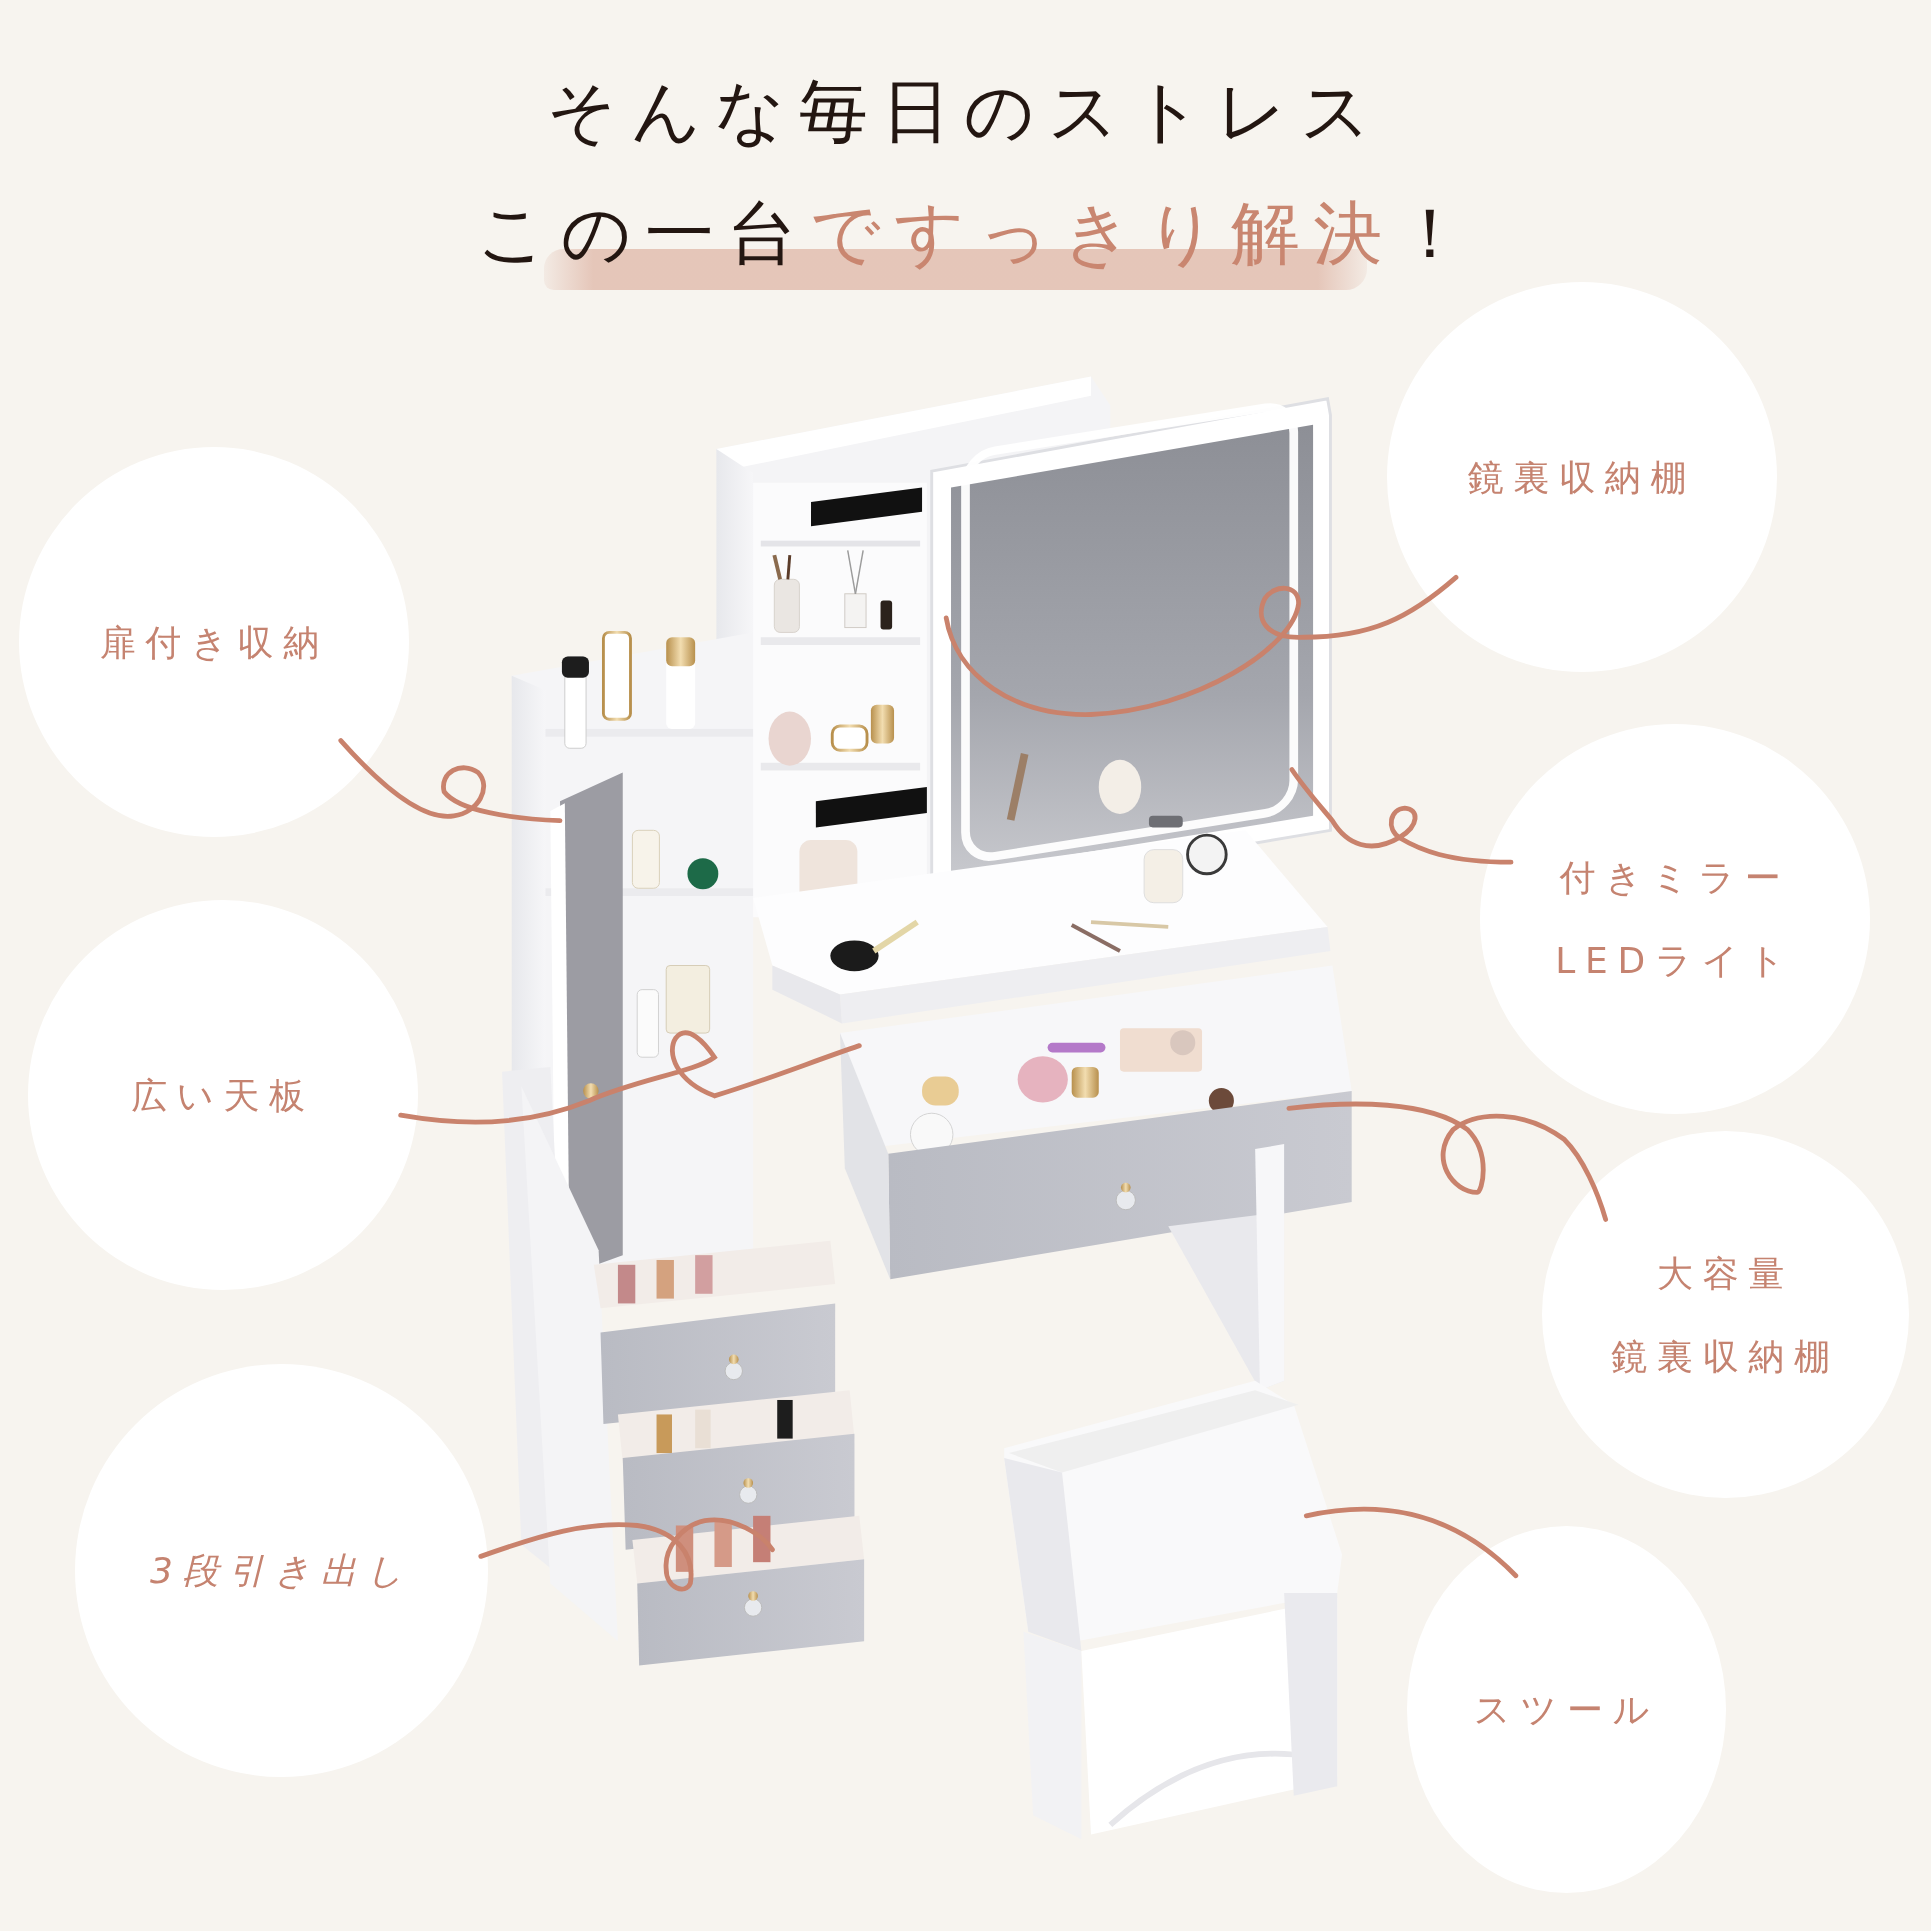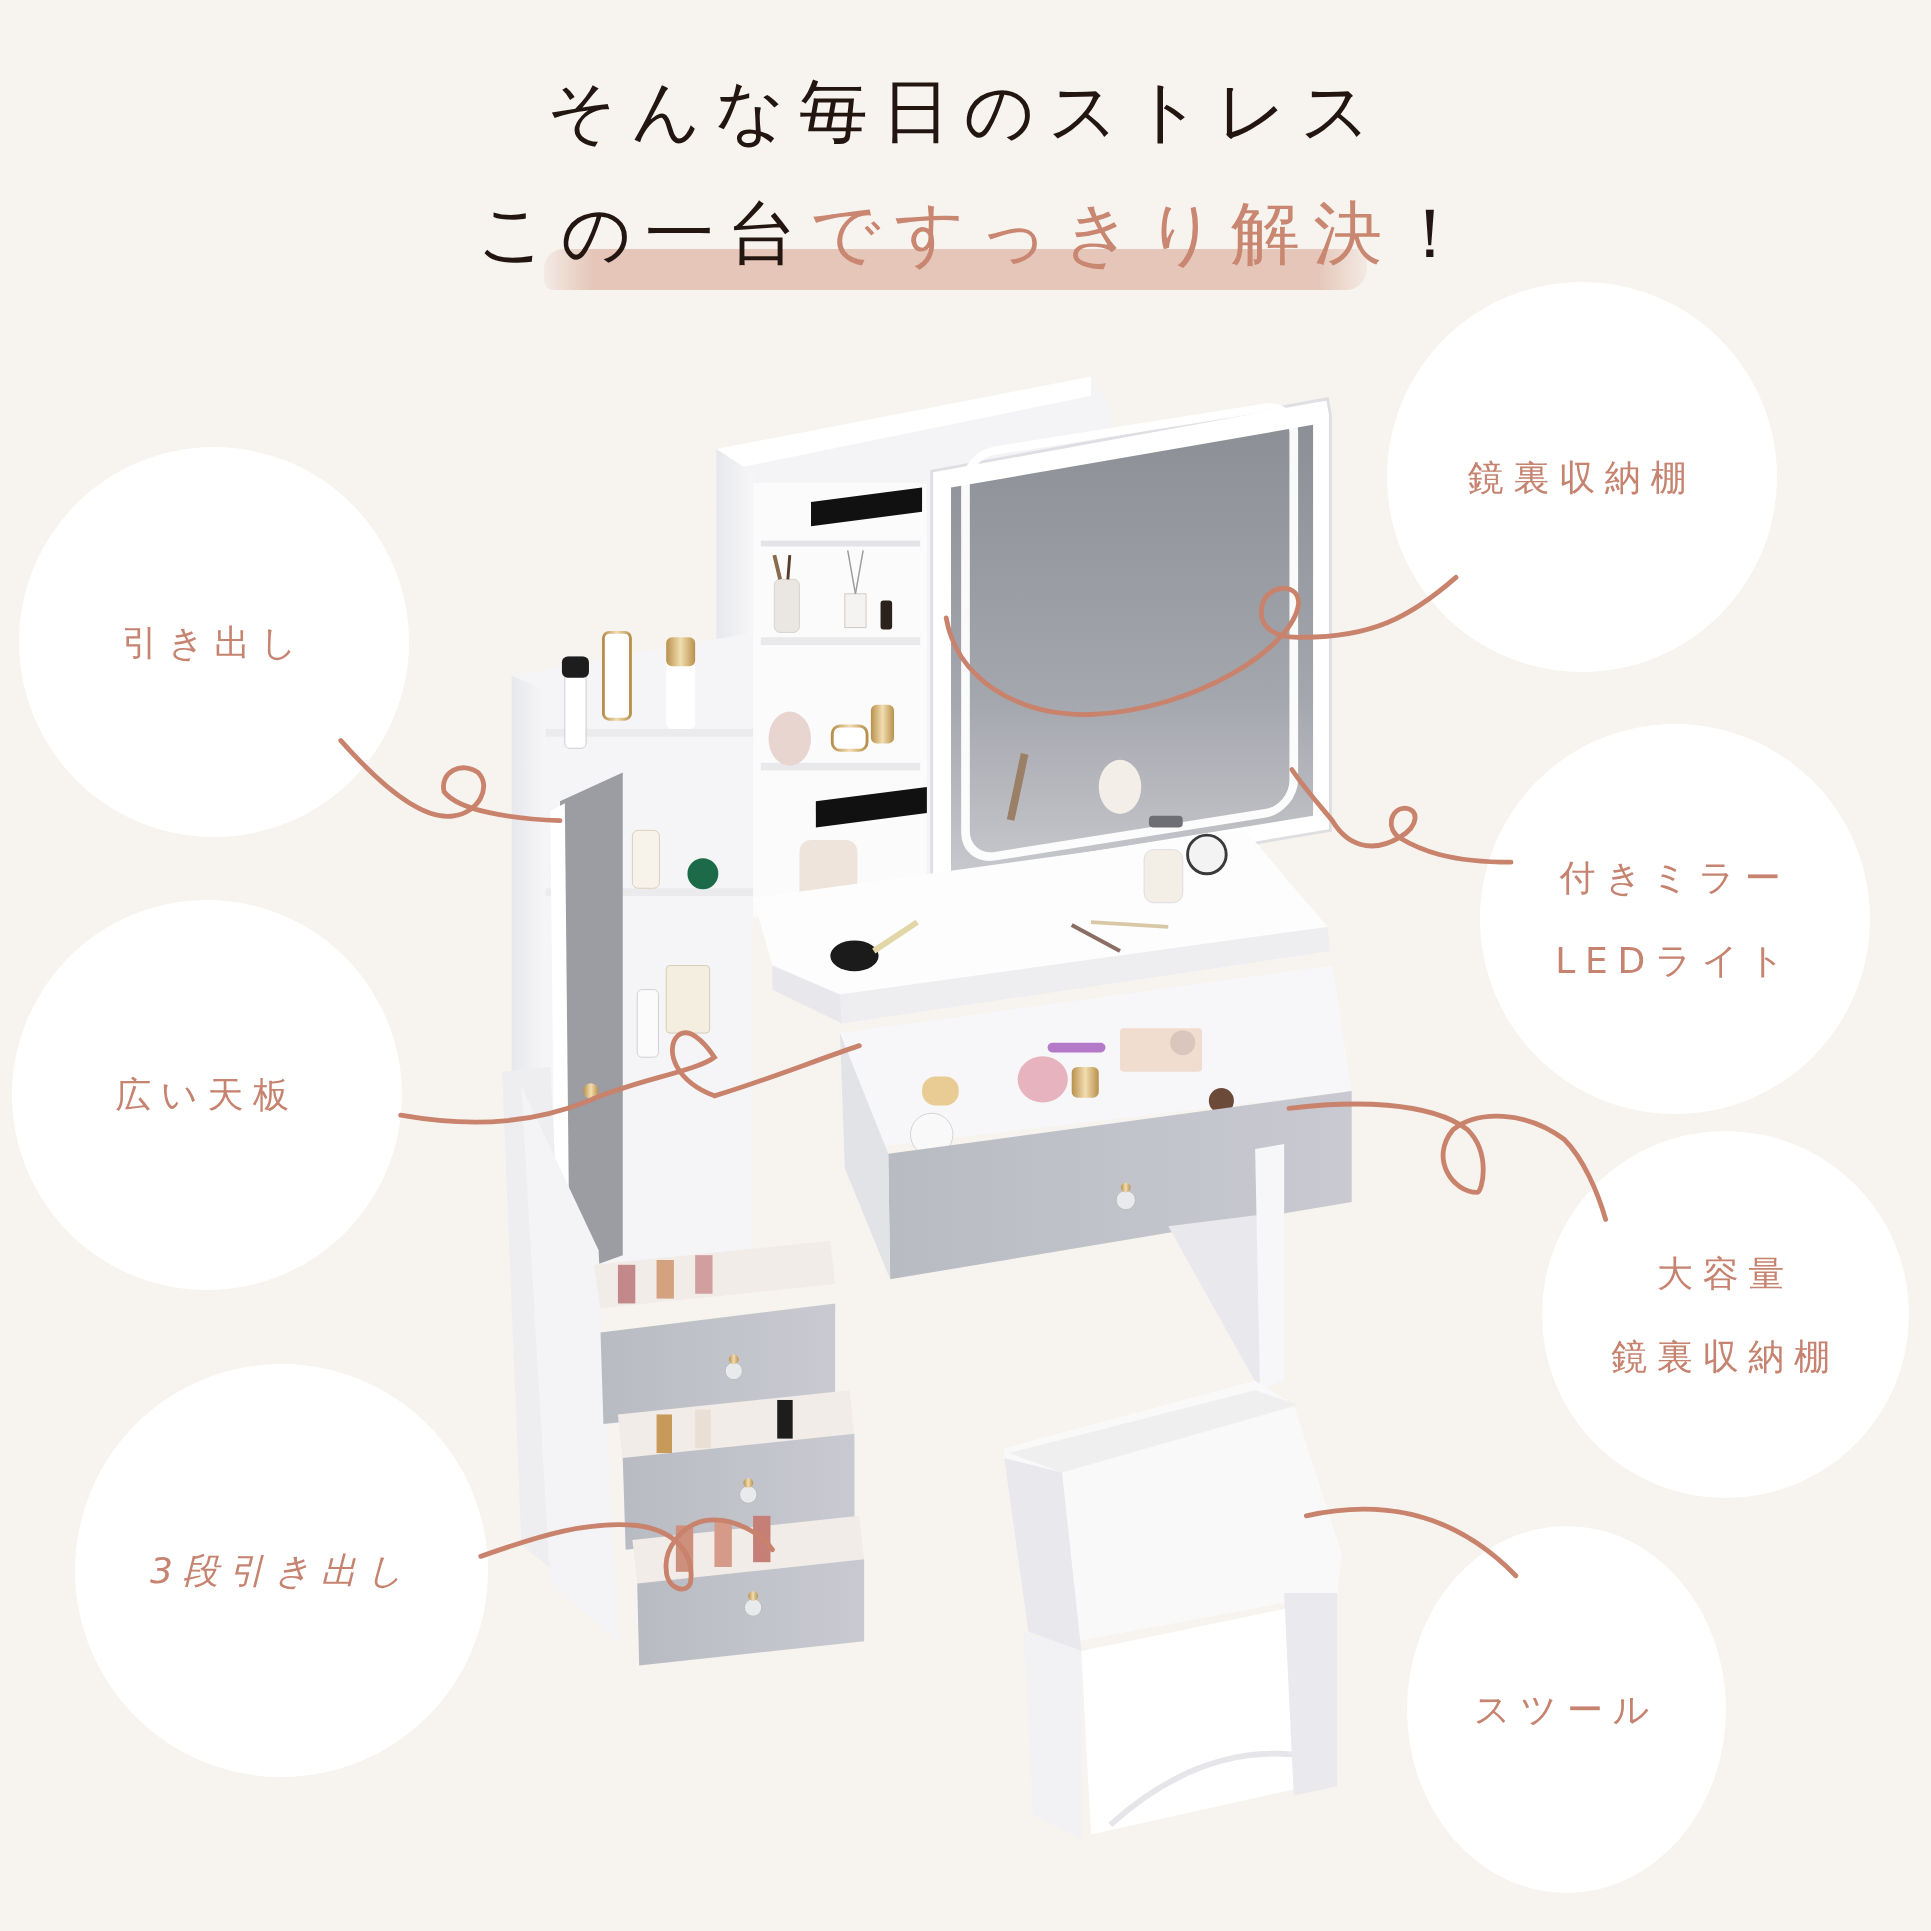--- a/index.html
+++ b/index.html
@@ -24,30 +24,30 @@
 </head>
 <body>
 
 <div class="title-wrap">
   <div class="brush"></div>
   <div class="title l1">そんな毎日のストレス</div>
   <div class="title l2"><span>この一台</span><span class="accent">ですっきり解決</span><span>！</span></div>
 </div>
 
 <div class="bubble" style="left:19.3px;top:447px;width:390px;height:390px;">
-  <span>引き出し</span>
+  <span>扉付き収納</span>
 </div>
 <div class="bubble" style="left:1387px;top:282px;width:390px;height:390px;">
   <span>鏡裏収納棚</span>
 </div>
 <div class="bubble" style="left:1480px;top:724px;width:390px;height:390px;">
   <span>付きミラー</span>
   <span>LEDライト</span>
 </div>
-<div class="bubble" style="left:12px;top:900px;width:390px;height:390px;font-family:Liberation Serif, serif;">
+<div class="bubble" style="left:28px;top:900px;width:390px;height:390px;">
   <span>広い天板</span>
 </div>
 <div class="bubble" style="left:1542px;top:1131px;width:367px;height:367px;">
   <span>大容量</span>
   <span>鏡裏収納棚</span>
 </div>
 <div class="bubble" style="left:75px;top:1364px;width:413px;height:413px;font-style:italic;">
   <span>3段引き出し</span>
 </div>
 <div class="bubble" style="left:1407px;top:1526px;width:319px;height:367px;text-align:right;">

